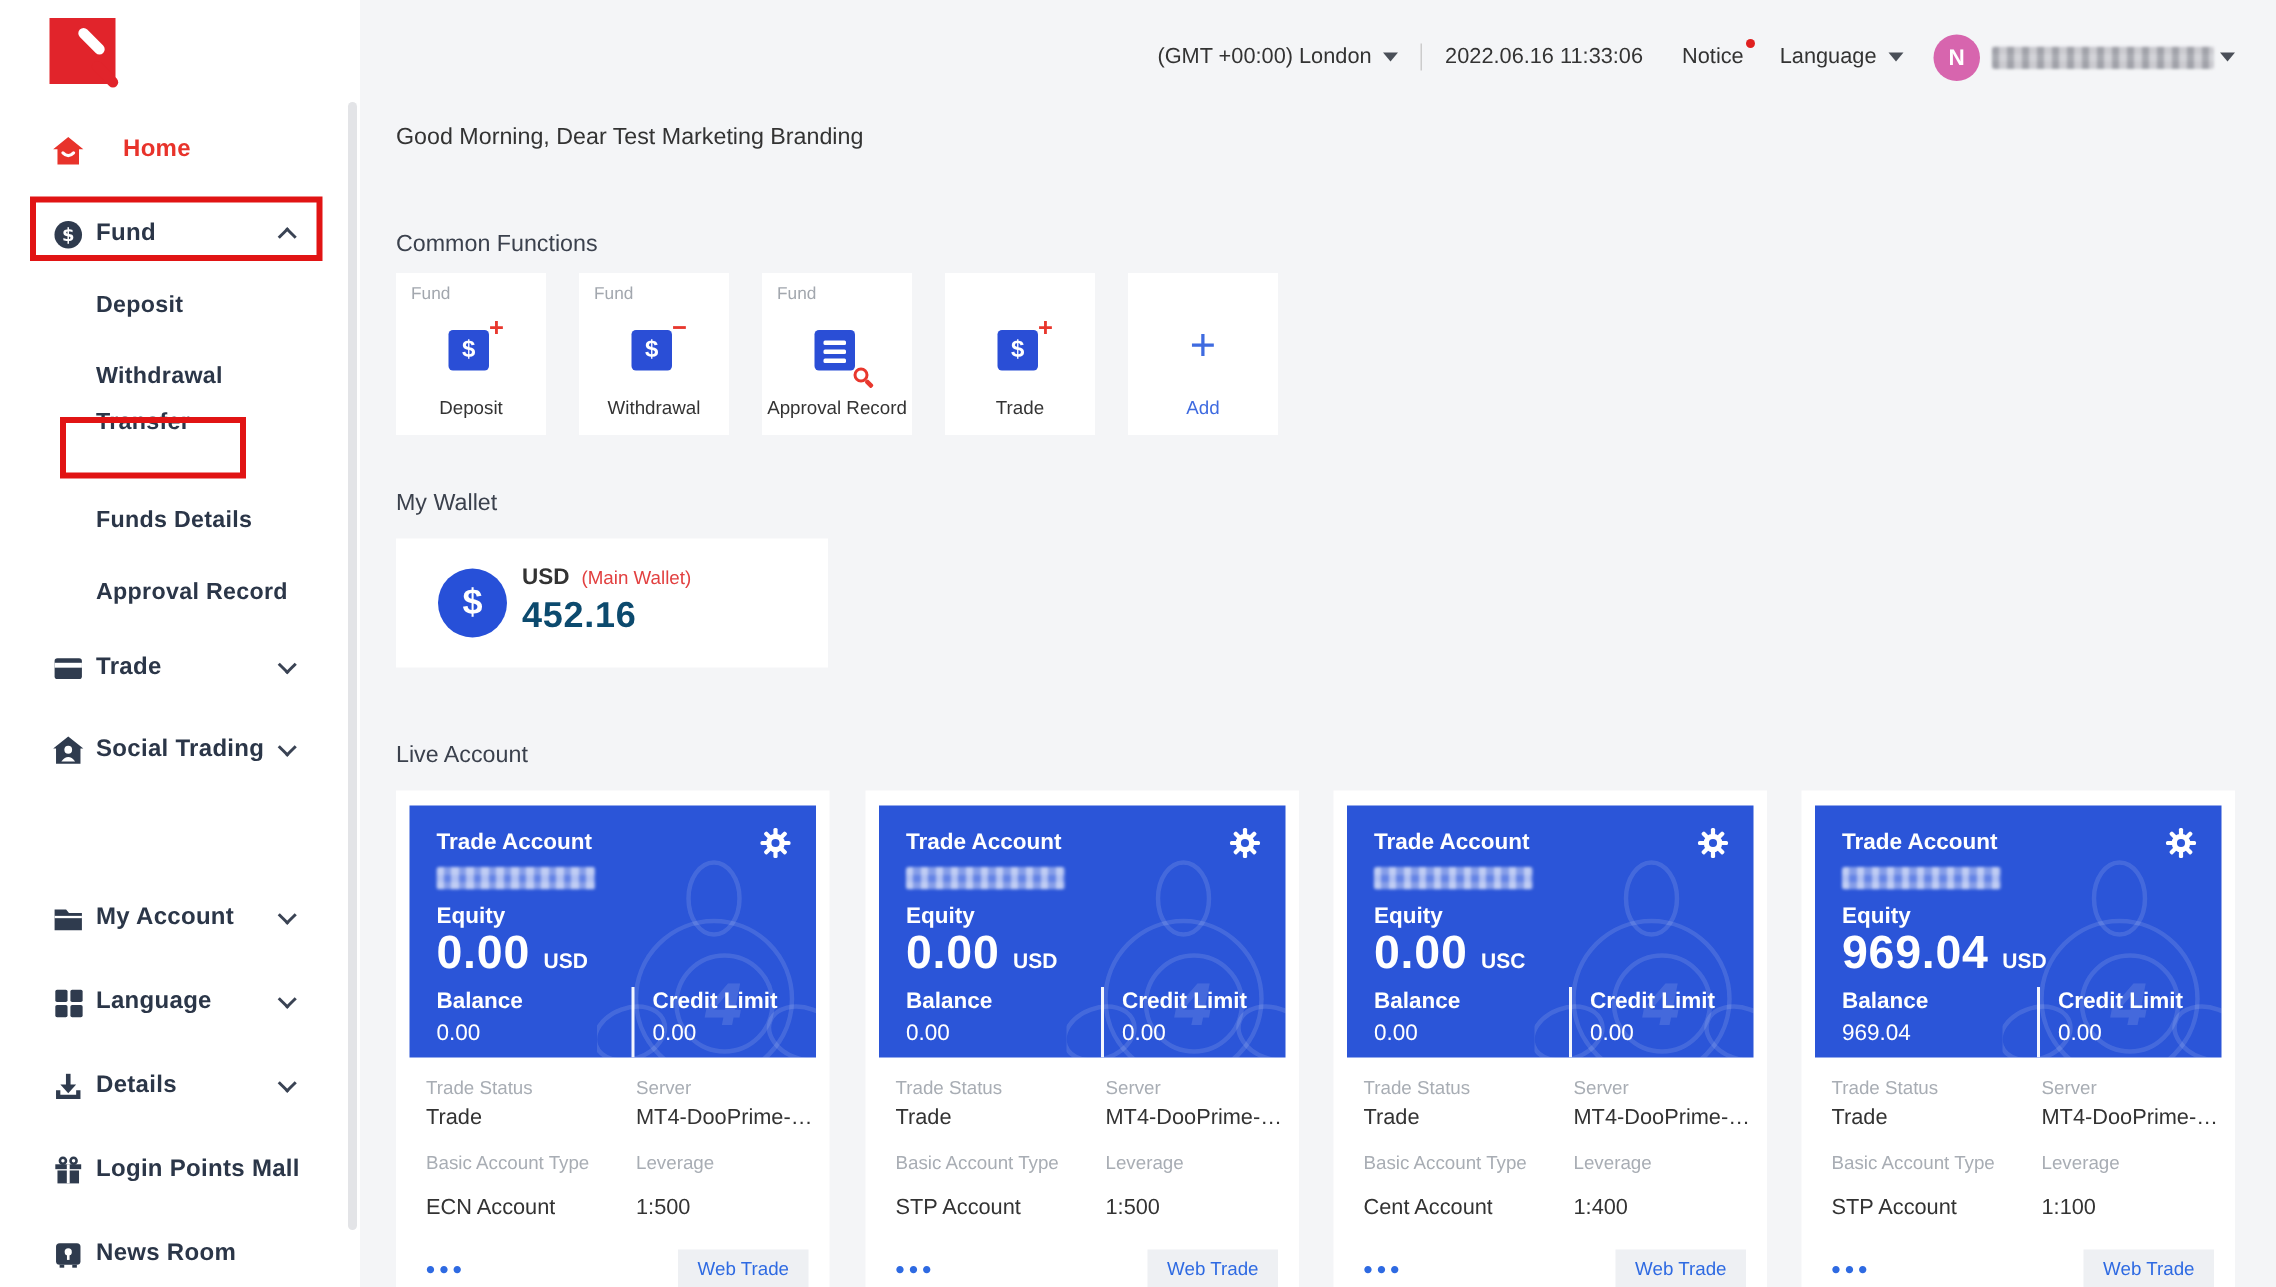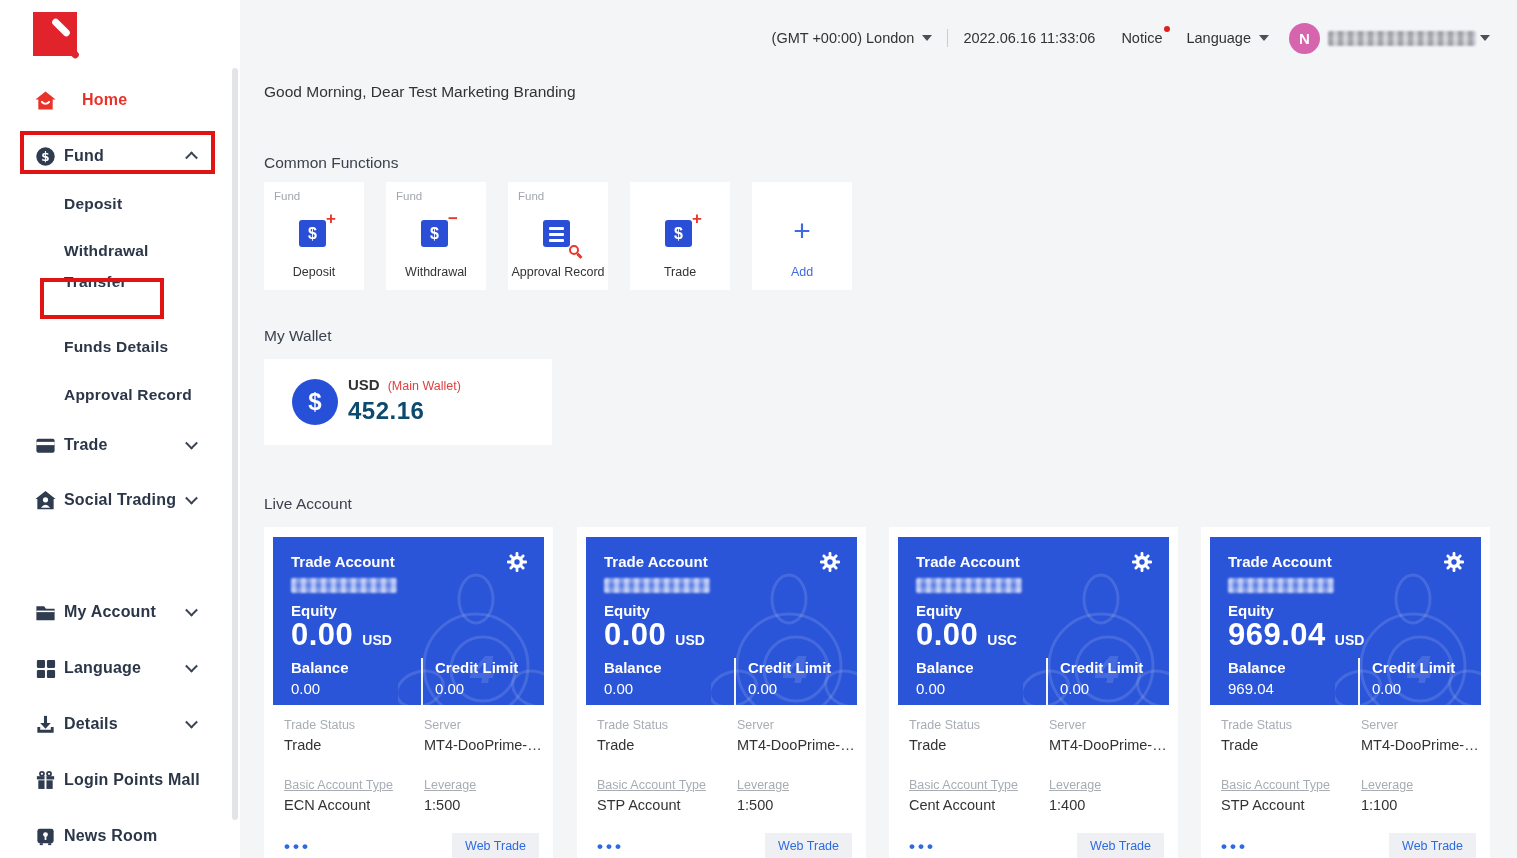--- a/index.html
+++ b/index.html
@@ -84,21 +84,21 @@
   .bp-col-lbl { font-size:15px; font-weight:700; }
   .bp-col-val { font-size:15px; margin-top:4px; font-weight:400; }
   .bp-bal { position:absolute; left:18px; top:122px; }
   .bp-div { position:absolute; left:148px; top:121px; width:1.5px; height:47px; background:rgba(255,255,255,.95); }
   .bp-credit { position:absolute; left:162px; top:122px; }
   .bp-mark { position:absolute; right:-14px; top:24px; opacity:.95; }
 
   .la-lbl { position:absolute; font-size:12.5px; color:#a8adb4; white-space:nowrap; }
   .la-val { position:absolute; font-size:14.5px; color:#333; white-space:nowrap; max-width:125px; overflow:hidden; text-overflow:ellipsis; }
   .c1 { left:20px; } .c2 { left:160px; }
-  .r1l { top:191px; } .r1v { top:210px; } .r2l { top:251px;text-decoration:underline; } .r2v { top:270px; }
+  .r1l { top:191px; } .r1v { top:210px; } .r2l { top:241px; } .r2v { top:270px; }
   .la-more { position:absolute; left:20px; top:310px; color:#2e6ae2; font-size:17px; font-weight:700; letter-spacing:3px; }
   .webtrade { position:absolute; right:14px; top:306px; background:#eef0f3; color:#2e6ae2; font-size:12.5px; padding:6px 13px; cursor:pointer; }
 </style>
 </head>
 <body>
 
 <div class="sidebar">
   <div class="logo">
     <span class="bar w"></span>
     <span class="bar r"></span>

